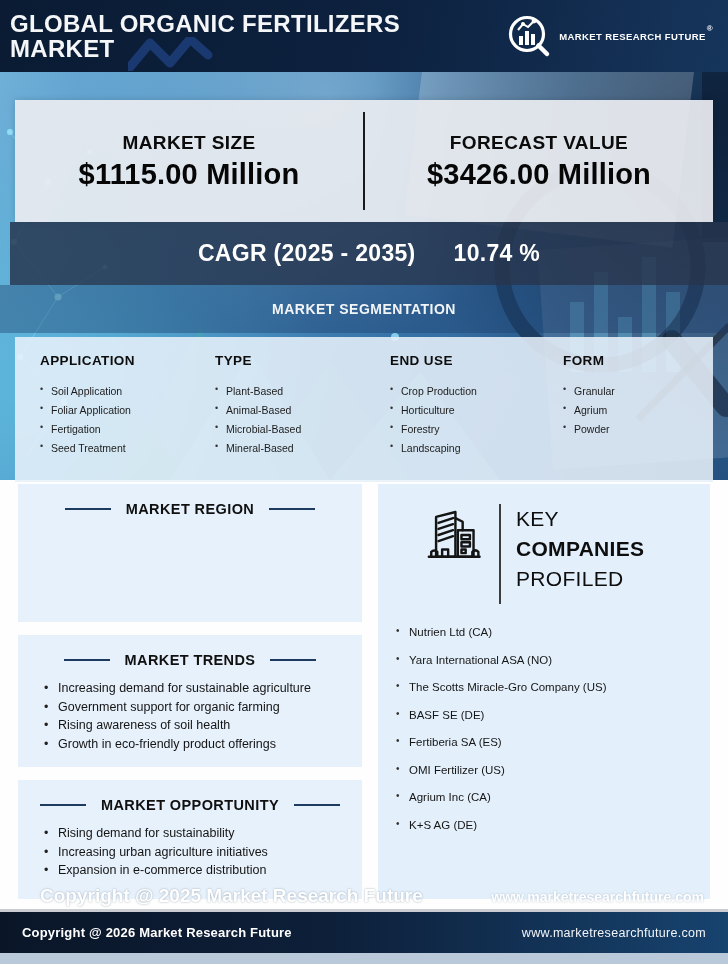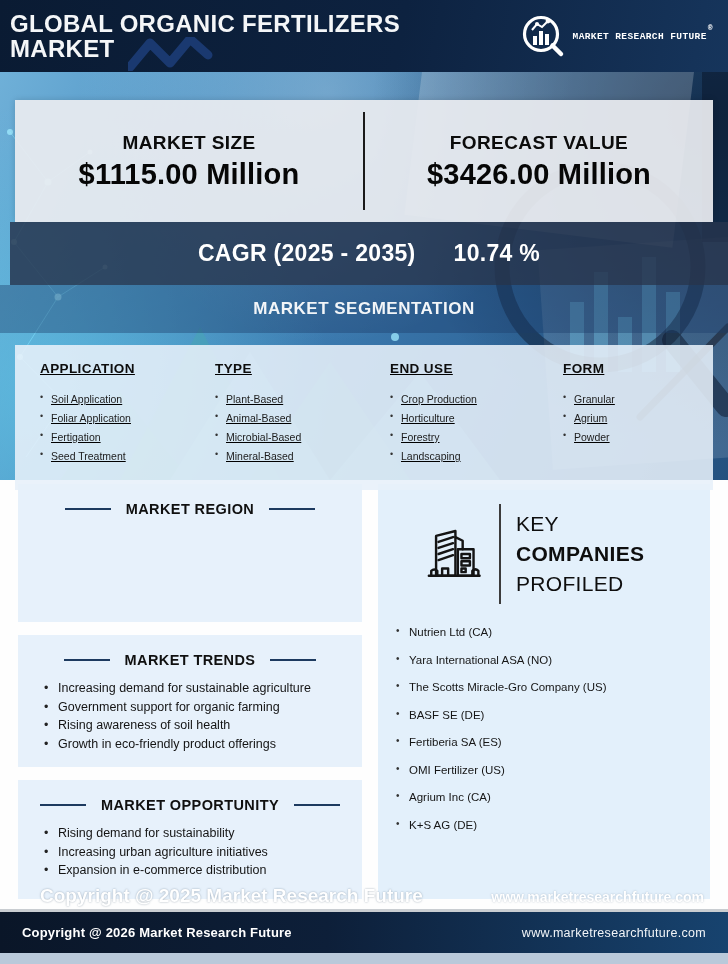--- a/index.html
+++ b/index.html
@@ -17,21 +17,21 @@
     background:linear-gradient(100deg,#0a1b33 0%,#0d2240 55%,#16355c 100%);
     display:flex; align-items:center; justify-content:space-between;
     padding:0 16px 0 10px;
   }
   .title-wrap { position:relative; z-index:1; }
   .page-title {
     color:#f4f6f8; font-weight:bold; font-size:24px; line-height:25px;
     letter-spacing:0.3px;
   }
   .title-watermark { position:absolute; left:118px; top:26px; z-index:0; opacity:0.85; }
-  .brand { display:flex; align-items:center; gap:7px; position:relative; z-index:1;font-family:Liberation Mono, monospace; }
+  .brand { display:flex; align-items:center; gap:7px; position:relative; z-index:1; }
   .brand-text { color:#ffffff; font-size:9.5px; font-weight:bold; letter-spacing:0.4px; position:relative; }
   .brand-reg { color:#ffffff; font-size:8px; position:relative; top:-9px; left:1px; }
 
   
   .hero { height:408px; flex:none; position:relative;
     background:
       radial-gradient(circle at 6% 78%, rgba(95,205,235,0.55), rgba(95,205,235,0) 38%),
       radial-gradient(circle at 97% 10%, rgba(8,22,44,0.65), rgba(8,22,44,0) 42%),
       radial-gradient(circle at 45% 5%, rgba(200,225,240,0.35), rgba(200,225,240,0) 45%),
       linear-gradient(115deg,#6fb0d8 0%,#4f93c4 25%,#3a78ad 50%,#2e6396 75%,#24517f 100%);
@@ -54,28 +54,27 @@
     background:rgba(38,52,78,0.84);
     display:flex; align-items:center; justify-content:center; gap:38px;
   }
   .cagr-label, .cagr-value { color:#ffffff; font-weight:bold; font-size:23px; letter-spacing:0.3px; }
 
   .seg-title-band {
     position:relative; z-index:1; height:48px;
     background:rgba(28,60,105,0.40);
     display:flex; align-items:center; justify-content:center;
   }
-  .seg-title { color:#f2f5f8; font-weight:bold; font-size:17px; letter-spacing:0.5px; }
+  .seg-title { color:#f2f5f8; font-weight:bold; font-size:14px; letter-spacing:0.5px; }
 
   .seg-panel {
-    position:relative; z-index:1; margin:12px 15px; height:145px;
+    position:relative; z-index:1; margin:4px 15px; height:145px;
     background:rgba(231,240,249,0.88);
     display:grid; grid-template-columns:175px 175px 173px 1fr;
     padding:16px 6px 0 25px;
-    text-decoration:underline;
   }
   .seg-col-header { font-size:13.5px; font-weight:bold; color:#0d0d0d; letter-spacing:0.4px; }
   .seg-list { list-style:none; margin-top:17px; }
   .seg-item { font-size:10.5px; color:#1c1c1c; margin-bottom:7px; position:relative; padding-left:11px; }
   .seg-item::before { content:"•"; position:absolute; left:0; top:-1px; color:#333; font-size:9px; }
 
   
   .content {
     flex:1; position:relative; background:#fefefe;
     display:flex; gap:16px; padding:4px 18px 10px 18px;
@@ -88,21 +87,21 @@
 
   .card-title-row { display:flex; align-items:center; justify-content:center; gap:15px; margin-top:8px; }
   .t-line { width:46px; height:2.5px; background:#1d3a5f; flex:none; }
   .card-title { font-size:14.5px; font-weight:bold; color:#101010; letter-spacing:0.4px; white-space:nowrap; }
 
   .bullet-list { list-style:none; margin:13px 0 0 10px; }
   .bullet-item { font-size:12.5px; color:#141414; margin-bottom:4.5px; position:relative; padding-left:14px; }
   .bullet-item::before { content:"•"; position:absolute; left:0; top:0; color:#222; }
 
   .companies-card { flex:1; background:#e3f0fb; padding:14px 16px 10px 18px; display:flex; flex-direction:column; }
-  .comp-header { display:flex; align-items:center; gap:15px; padding:6px 0 0 26px; }
+  .comp-header { display:flex; gap:15px; padding:6px 0 0 26px; }
   .comp-icon-box { width:62px; height:62px; flex:none; display:flex; align-items:center; justify-content:center; }
   .comp-divider { width:2px; height:100px; background:#3c3c3c; flex:none; }
   .comp-title { font-size:21px; line-height:30px; color:#0e0e0e; letter-spacing:0.3px; }
   .comp-title .bold { font-weight:bold; }
   .comp-list { list-style:none; margin:22px 0 0 0; }
   .comp-item { font-size:11.5px; color:#161616; margin-bottom:15.5px; position:relative; padding-left:13px; }
   .comp-item::before { content:"•"; position:absolute; left:0; top:-1px; color:#333; font-size:10px; }
 
   
   .watermark-copyright {

